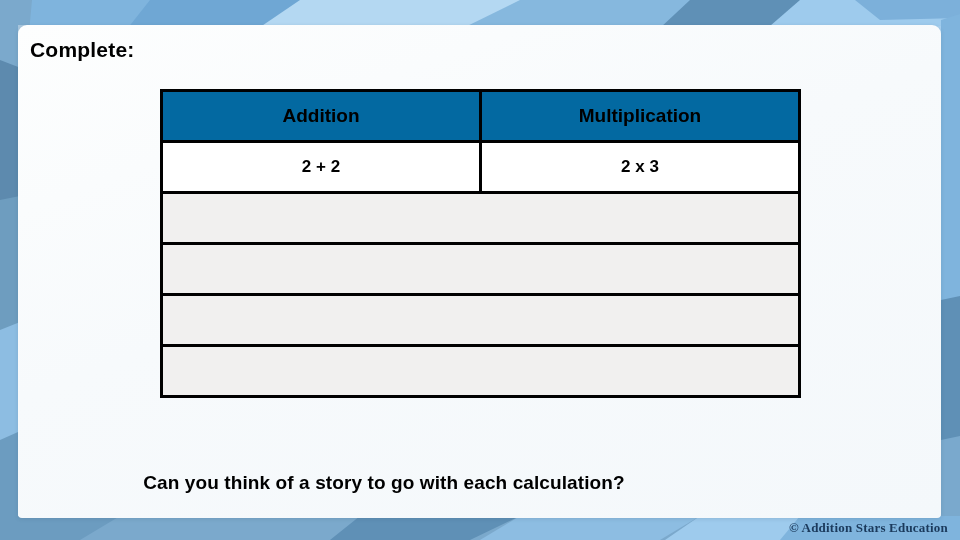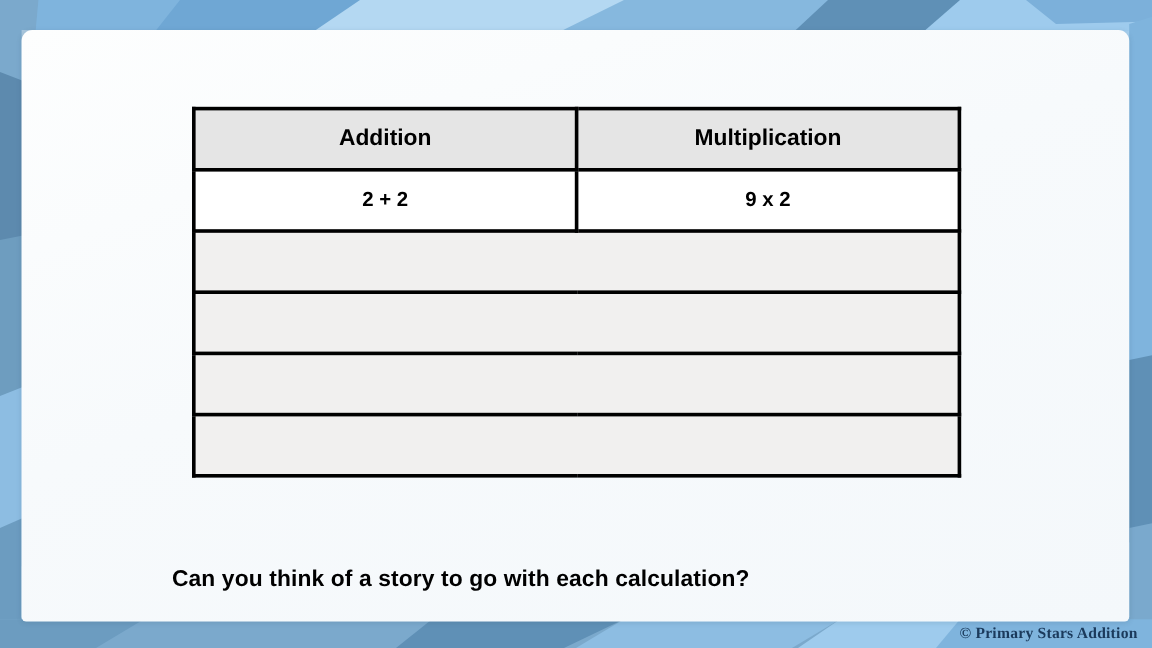--- a/index.html
+++ b/index.html
@@ -86,21 +86,21 @@
     width: 641px;
     table-layout: fixed;
   }
   table.calc-table td,
   table.calc-table th {
     border: 3px solid #000000;
     height: 48px;
     padding: 0 4px;
     text-align: center;
     vertical-align: middle;
-    background: #e5e5e5;
+    background: #0369a1;
     font-size: 19px;
     font-weight: bold;
     color: #000000;
   }
   table.calc-table th {
     font-size: 19px;
     font-weight: bold;
   }
   tr.filled-row td {
     background: #ffffff;
@@ -171,48 +171,49 @@
     <polygon points="360,516 520,516 470,540 330,540" fill="#5f90b6"></polygon>
     <polygon points="520,516 700,516 660,540 480,540" fill="#8dbde2"></polygon>
     <polygon points="700,516 810,516 790,540 665,540" fill="#9ecbed"></polygon>
     <polygon points="800,516 960,516 960,540 780,540" fill="#7fb4dd"></polygon>
 
     <polygon points="18,25 430,25 210,516 18,516" fill="#ffffff" opacity="0.35"></polygon>
   </svg>
 
   <div class="panel"></div>
 
+  <div class="title">Complete:</div>
 
 
   <div class="table-wrap">
     <table class="calc-table">
       <thead>
         <tr>
           <th>Addition</th>
           <th>Multiplication</th>
         </tr>
       </thead>
       <tbody>
         <tr class="filled-row">
           <td>2 + 2</td>
-          <td class="red-text">9 x 2</td>
+          <td class="red-text">2 x 3</td>
         </tr>
         <tr class="empty-row">
           <td colspan="2"></td>
         </tr>
         <tr class="empty-row">
           <td colspan="2"></td>
         </tr>
         <tr class="empty-row">
           <td colspan="2"></td>
         </tr>
         <tr class="empty-row">
           <td colspan="2"></td>
         </tr>
       </tbody>
     </table>
   </div>
 
   <div class="question">Can you think of a story to go with each calculation?</div>
 
-  <div class="watermark">© Primary Stars Addition</div>
+  <div class="watermark">© Addition Stars Education</div>
 
 </div>
 
 </body></html>

